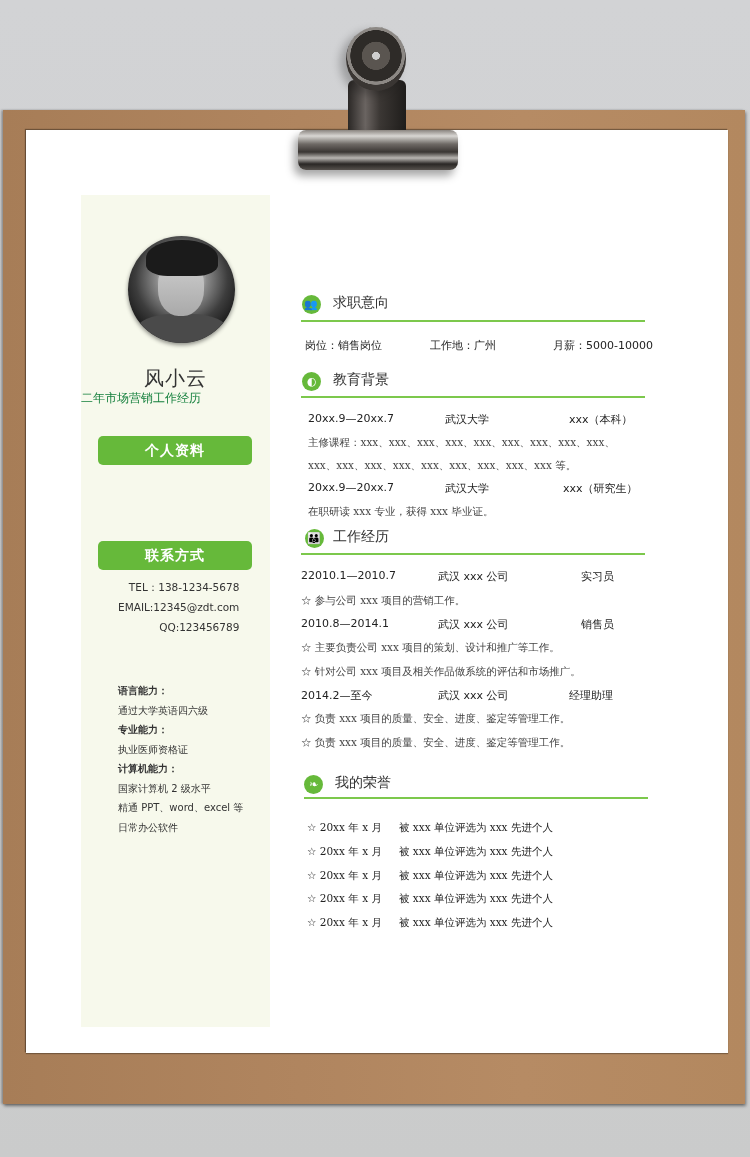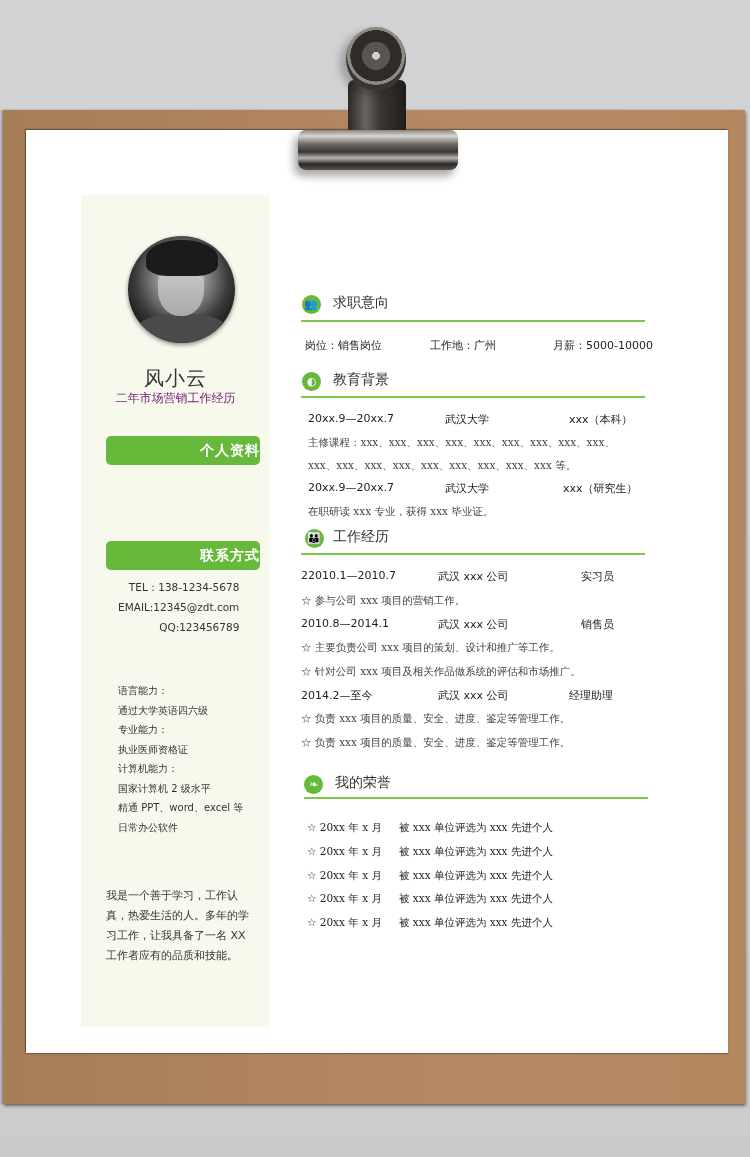--- a/index.html
+++ b/index.html
@@ -49,31 +49,31 @@
       overflow: hidden;
     }
     .avatar .hair { position: absolute; left: 18px; top: 4px; width: 72px; height: 36px; border-radius: 50% 50% 30% 30%; background: #1b1b1b; }
     .avatar .face { position: absolute; left: 30px; top: 22px; width: 46px; height: 58px; border-radius: 45%; background: linear-gradient(180deg, #cfcfcf, #a9a9a9); }
     .avatar .body { position: absolute; left: 8px; top: 78px; width: 92px; height: 40px; border-radius: 40% 40% 0 0; background: #4a4a4a; }
     .name {
       position: absolute; left: 0; top: 170px; width: 189px; text-align: center;
       font-family: "DejaVu Sans", sans-serif; font-size: 20px; color: #333; letter-spacing: 1px;
     }
     .subtitle {
-      position: absolute; left: 0; top: 195px; width: 189px; text-align: center;
-      font-family: "DejaVu Serif", serif; font-size: 12px; color: #701a75;
+      position: absolute; left: 0; top: 195px; width: 189px; text-align: left;
+      font-family: "DejaVu Serif", serif; font-size: 12px; color: #15803d;
     }
     .side-head {
-      position: absolute; left: 25px; width: 154px; height: 29px; border-radius: 5px;
+      position: absolute; left: 17px; width: 154px; height: 29px; border-radius: 5px;
       background: #66b93a; color: #fff; font-weight: bold; font-size: 14px; line-height: 29px;
-      text-align: right; letter-spacing: 1px;
+      text-align: center; letter-spacing: 1px;
     }
     .side-text { position: absolute; left: 38px; font-size: 10px; color: #333; line-height: 19.5px; }
     .side-text.wide { left: 37px; }
-    .side-text .b { font-weight: normal; }
+    .side-text .b { font-weight: bold; }
     .contact { position: absolute; left: 37px; font-size: 10.5px; color: #333; line-height: 20px; text-align: right; }
     .self { position: absolute; left: 25px; top: 691px; width: 150px; font-size: 11px; color: #333; line-height: 20px; }
 
     
     .sec-head { position: absolute; left: 301px; width: 344px; height: 24px; }
     .sec-head .ico {
       position: absolute; left: 1px; top: 2px; width: 19px; height: 19px; border-radius: 50%;
       background: #66b93a; color: #fff; font-size: 11px; line-height: 19px; text-align: center;
     }
     .sec-head .ttl { position: absolute; left: 32px; top: 1px; font-size: 14px; color: #333; }
@@ -116,21 +116,20 @@
     <div class="b">语言能力：</div>
     <div>通过大学英语四六级</div>
     <div class="b">专业能力：</div>
     <div>执业医师资格证</div>
     <div class="b">计算机能力：</div>
     <div>国家计算机 2 级水平</div>
     <div>精通 PPT、word、excel 等</div>
     <div>日常办公软件</div>
   </div>
 
-  <div class="self">我是一个善于学习，工作认真，热爱生活的人。多年的学习工作，让我具备了一名 XX 工作者应有的品质和技能。</div>
 </div>
 
 <div class="sec-head" style="top:293px">
   <span class="ico">👥</span>
   <span class="ttl">求职意向</span>
 </div>
 <div class="sec-line" style="top:320px"></div>
 <div class="row" style="top:338px; left:305px">
   <span class="col2" style="left:0">岗位：销售岗位</span>
   <span class="col2" style="left:125px">工作地：广州</span>

